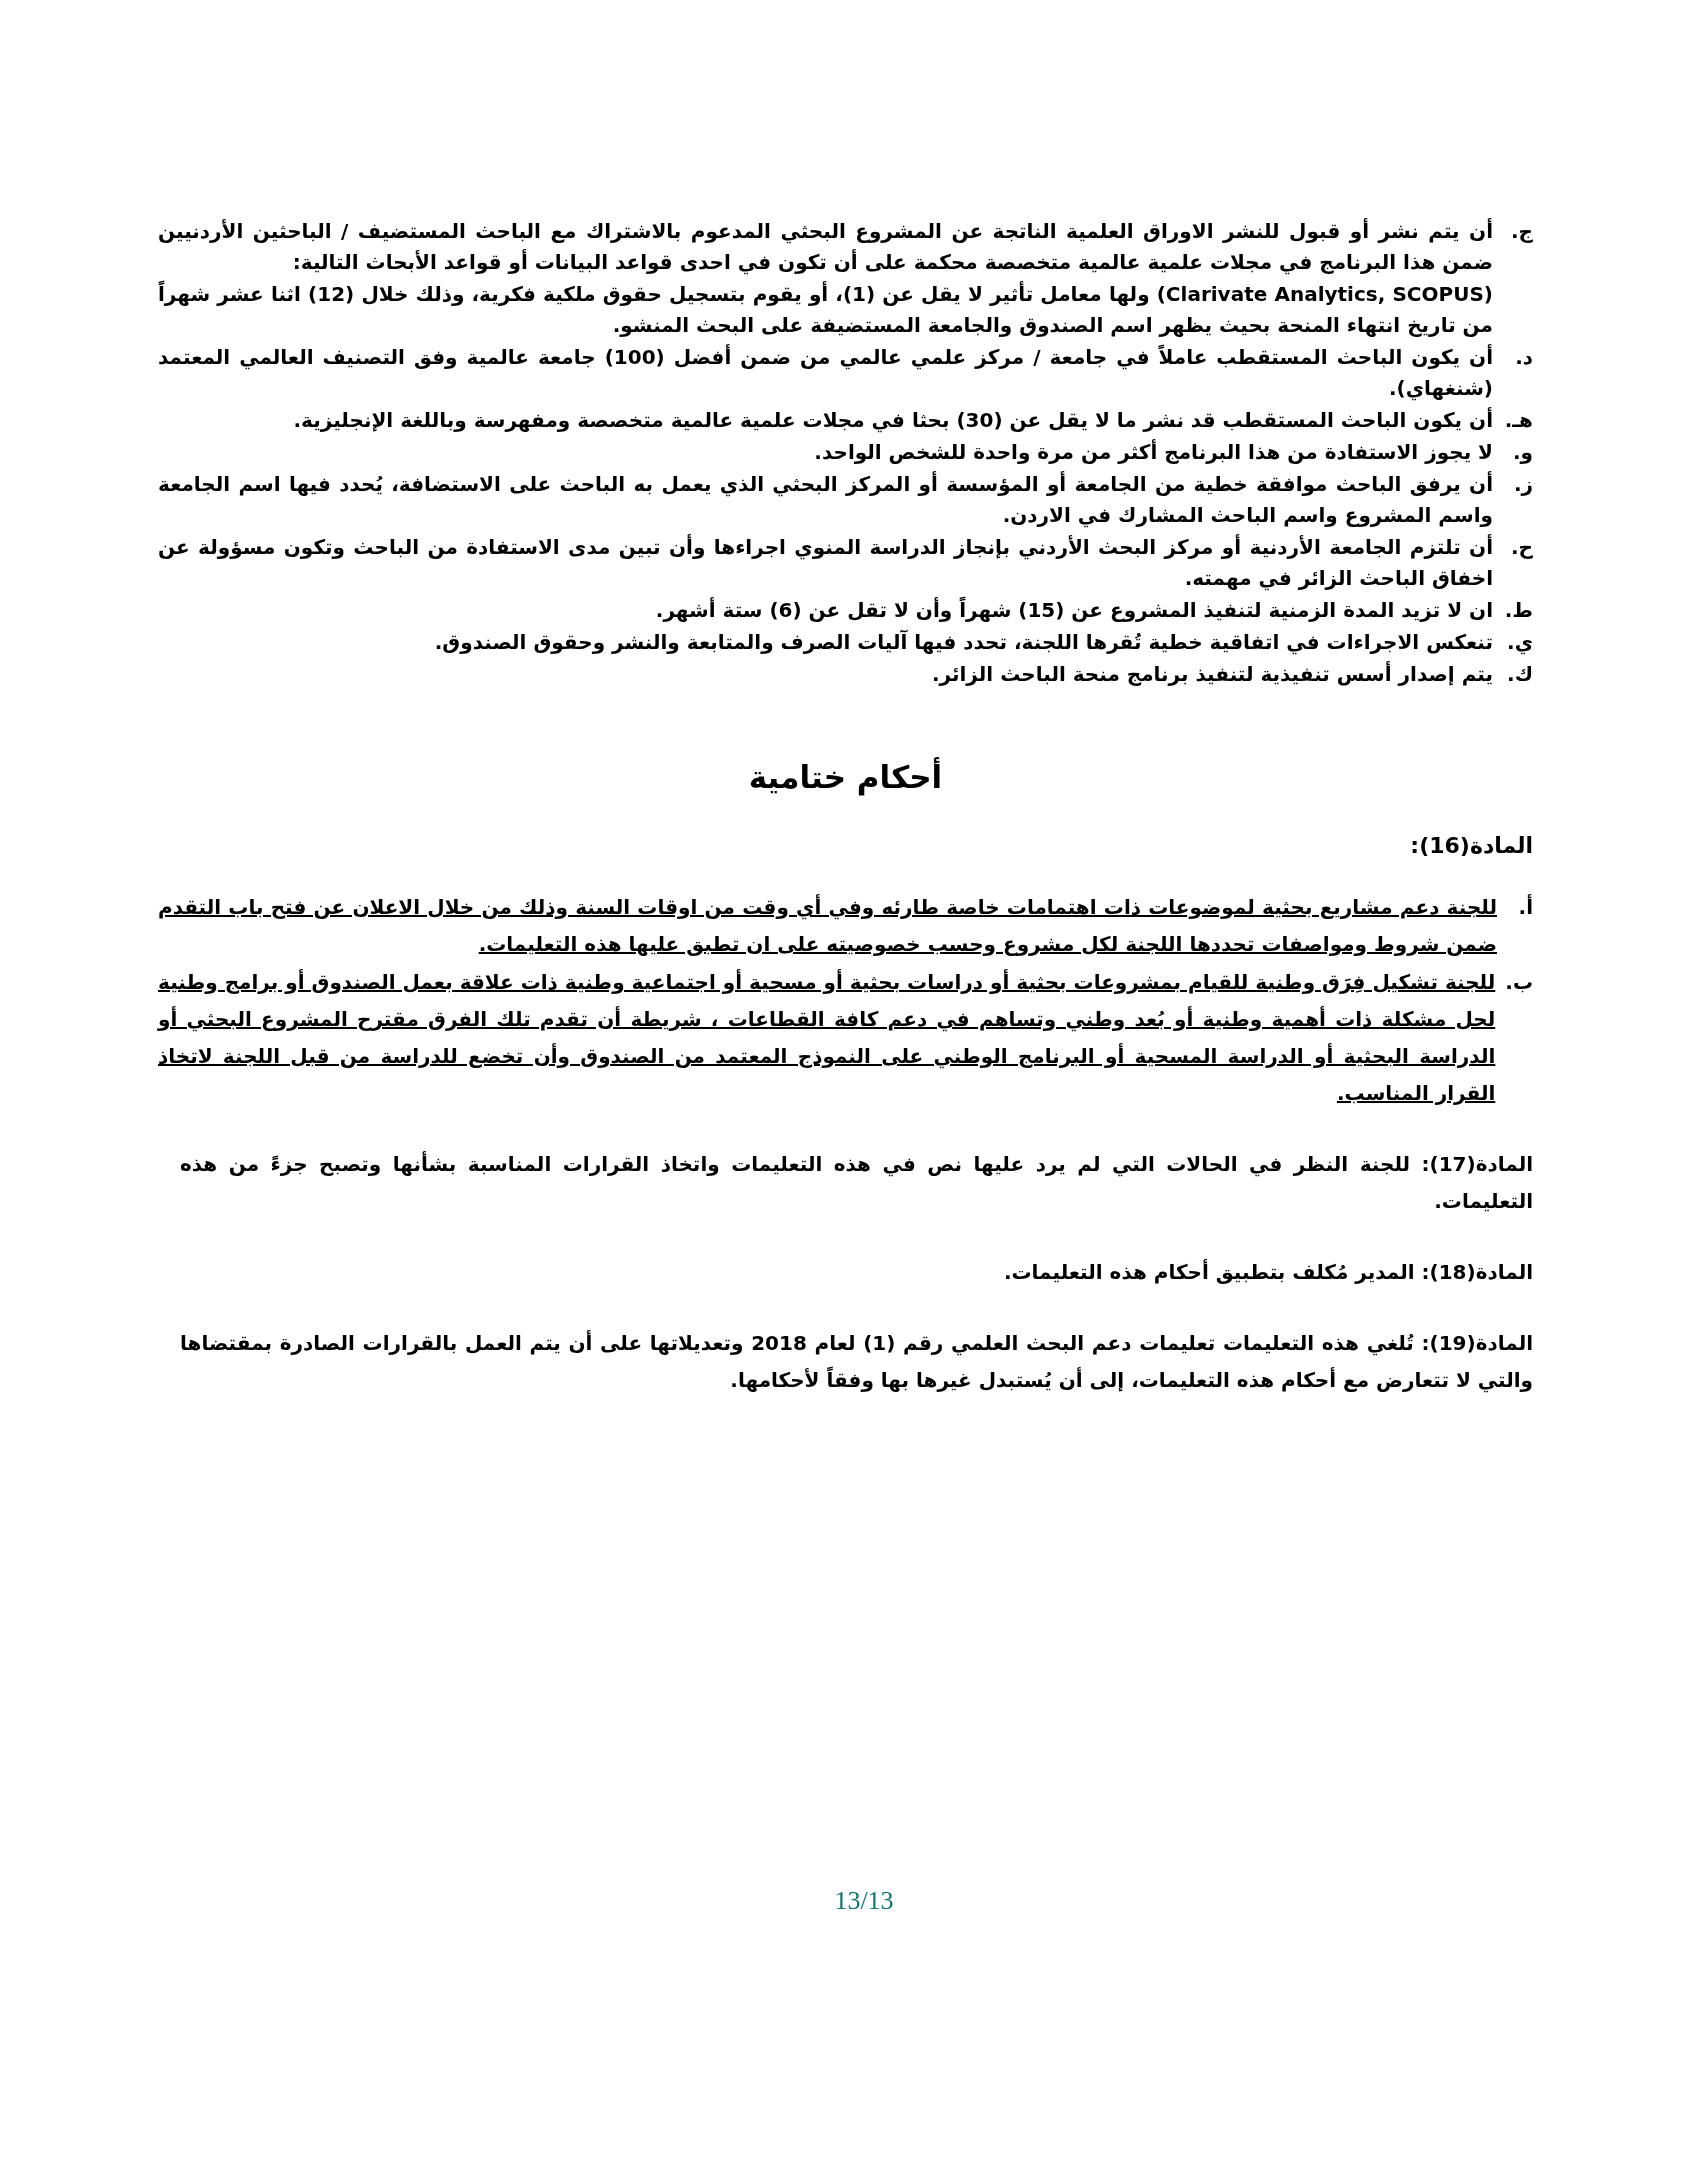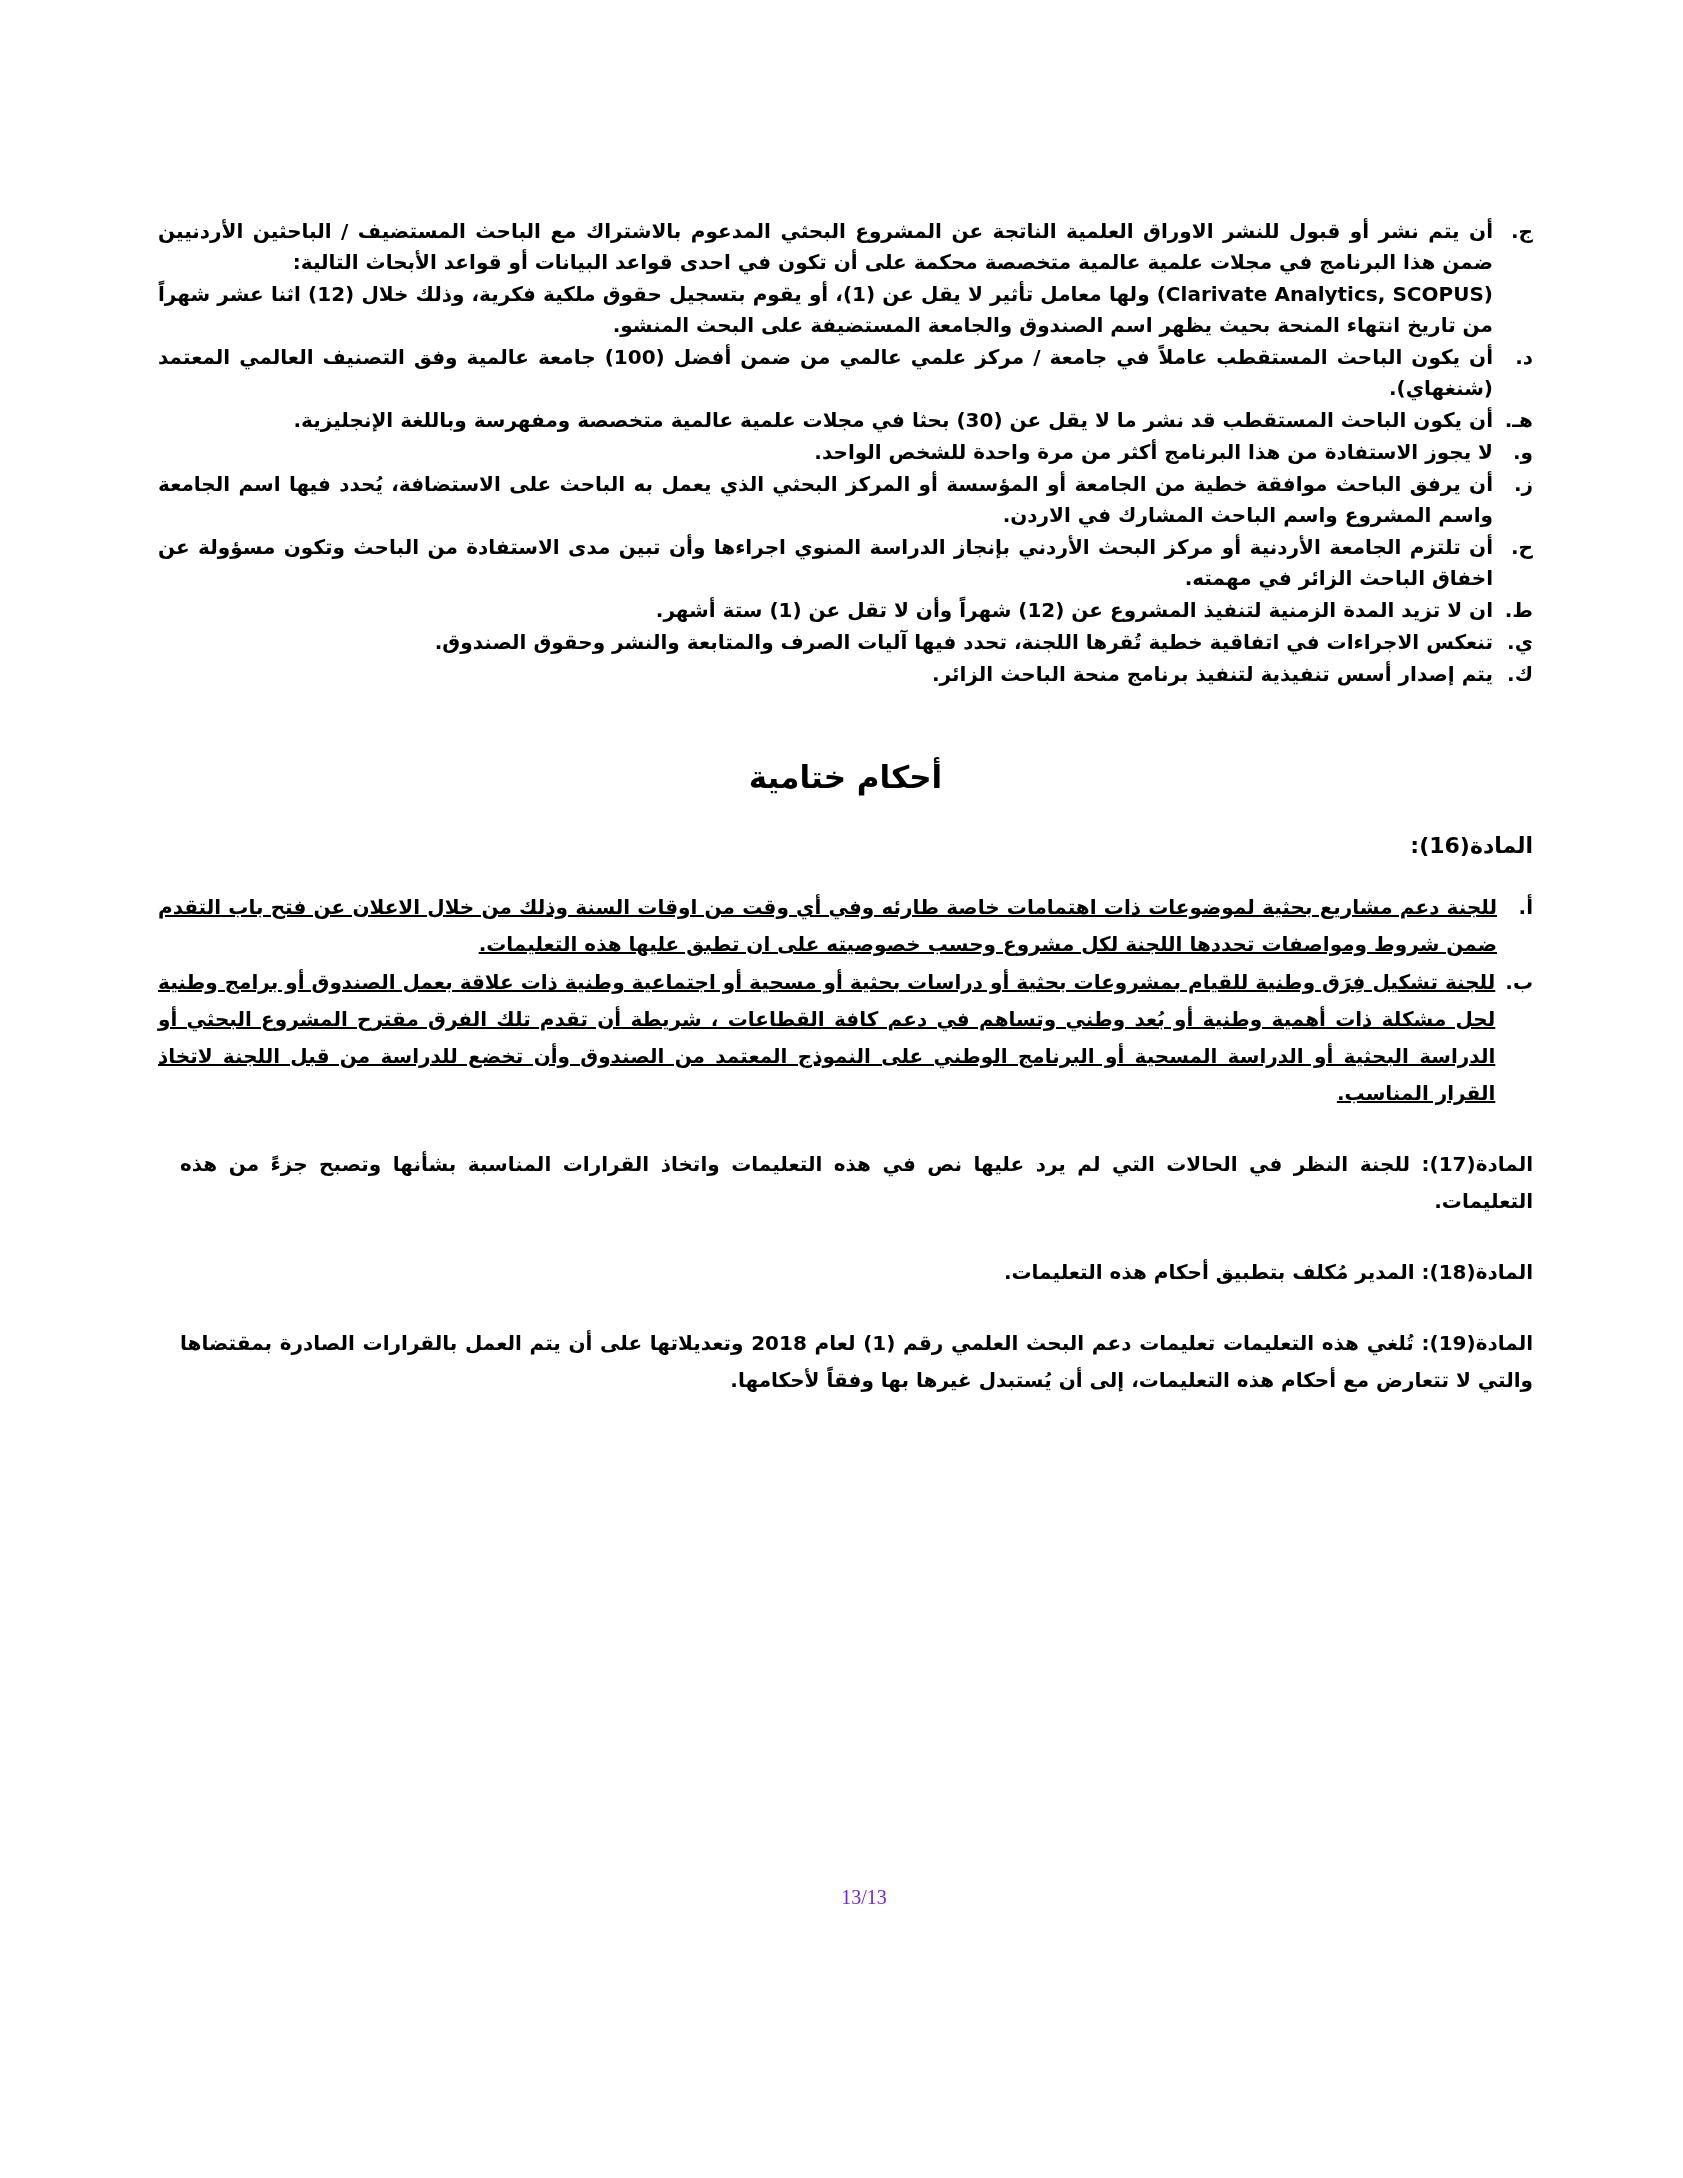--- a/index.html
+++ b/index.html
@@ -107,23 +107,23 @@
 
   
   .footer {
     position: absolute;
     top: 1886px;
     left: 0;
     right: 0;
     text-align: center;
     direction: ltr;
     font-family: "Liberation Serif", "DejaVu Serif", serif;
-    font-size: 20px;
+    font-size: 26px;
     font-weight: normal;
-    color: #6d28d9;
+    color: #0f766e;
     padding-left: 45px;
   }
 </style>
 </head>
 <body>
 
 <div class="page">
 
   <div class="content">
 
@@ -159,21 +159,21 @@
         <span class="body-text">أن يرفق الباحث موافقة خطية من الجامعة أو المؤسسة أو المركز البحثي الذي يعمل به الباحث على الاستضافة، يُحدد فيها اسم الجامعة واسم المشروع واسم الباحث المشارك في الاردن.</span>
       </div>
 
       <div class="li">
         <span class="marker">ح.</span>
         <span class="body-text">أن تلتزم الجامعة الأردنية أو مركز البحث الأردني بإنجاز الدراسة المنوي اجراءها وأن تبين مدى الاستفادة من الباحث وتكون مسؤولة عن اخفاق الباحث الزائر في مهمته.</span>
       </div>
 
       <div class="li">
         <span class="marker">ط.</span>
-        <span class="body-text">ان لا تزيد المدة الزمنية لتنفيذ المشروع عن (12) شهراً وأن لا تقل عن (1) ستة أشهر.</span>
+        <span class="body-text">ان لا تزيد المدة الزمنية لتنفيذ المشروع عن (15) شهراً وأن لا تقل عن (6) ستة أشهر.</span>
       </div>
 
       <div class="li">
         <span class="marker">ي.</span>
         <span class="body-text">تنعكس الاجراءات في اتفاقية خطية تُقرها اللجنة، تحدد فيها آليات الصرف والمتابعة والنشر وحقوق الصندوق.</span>
       </div>
 
       <div class="li">
         <span class="marker">ك.</span>
         <span class="body-text">يتم إصدار أسس تنفيذية لتنفيذ برنامج منحة الباحث الزائر.</span>

